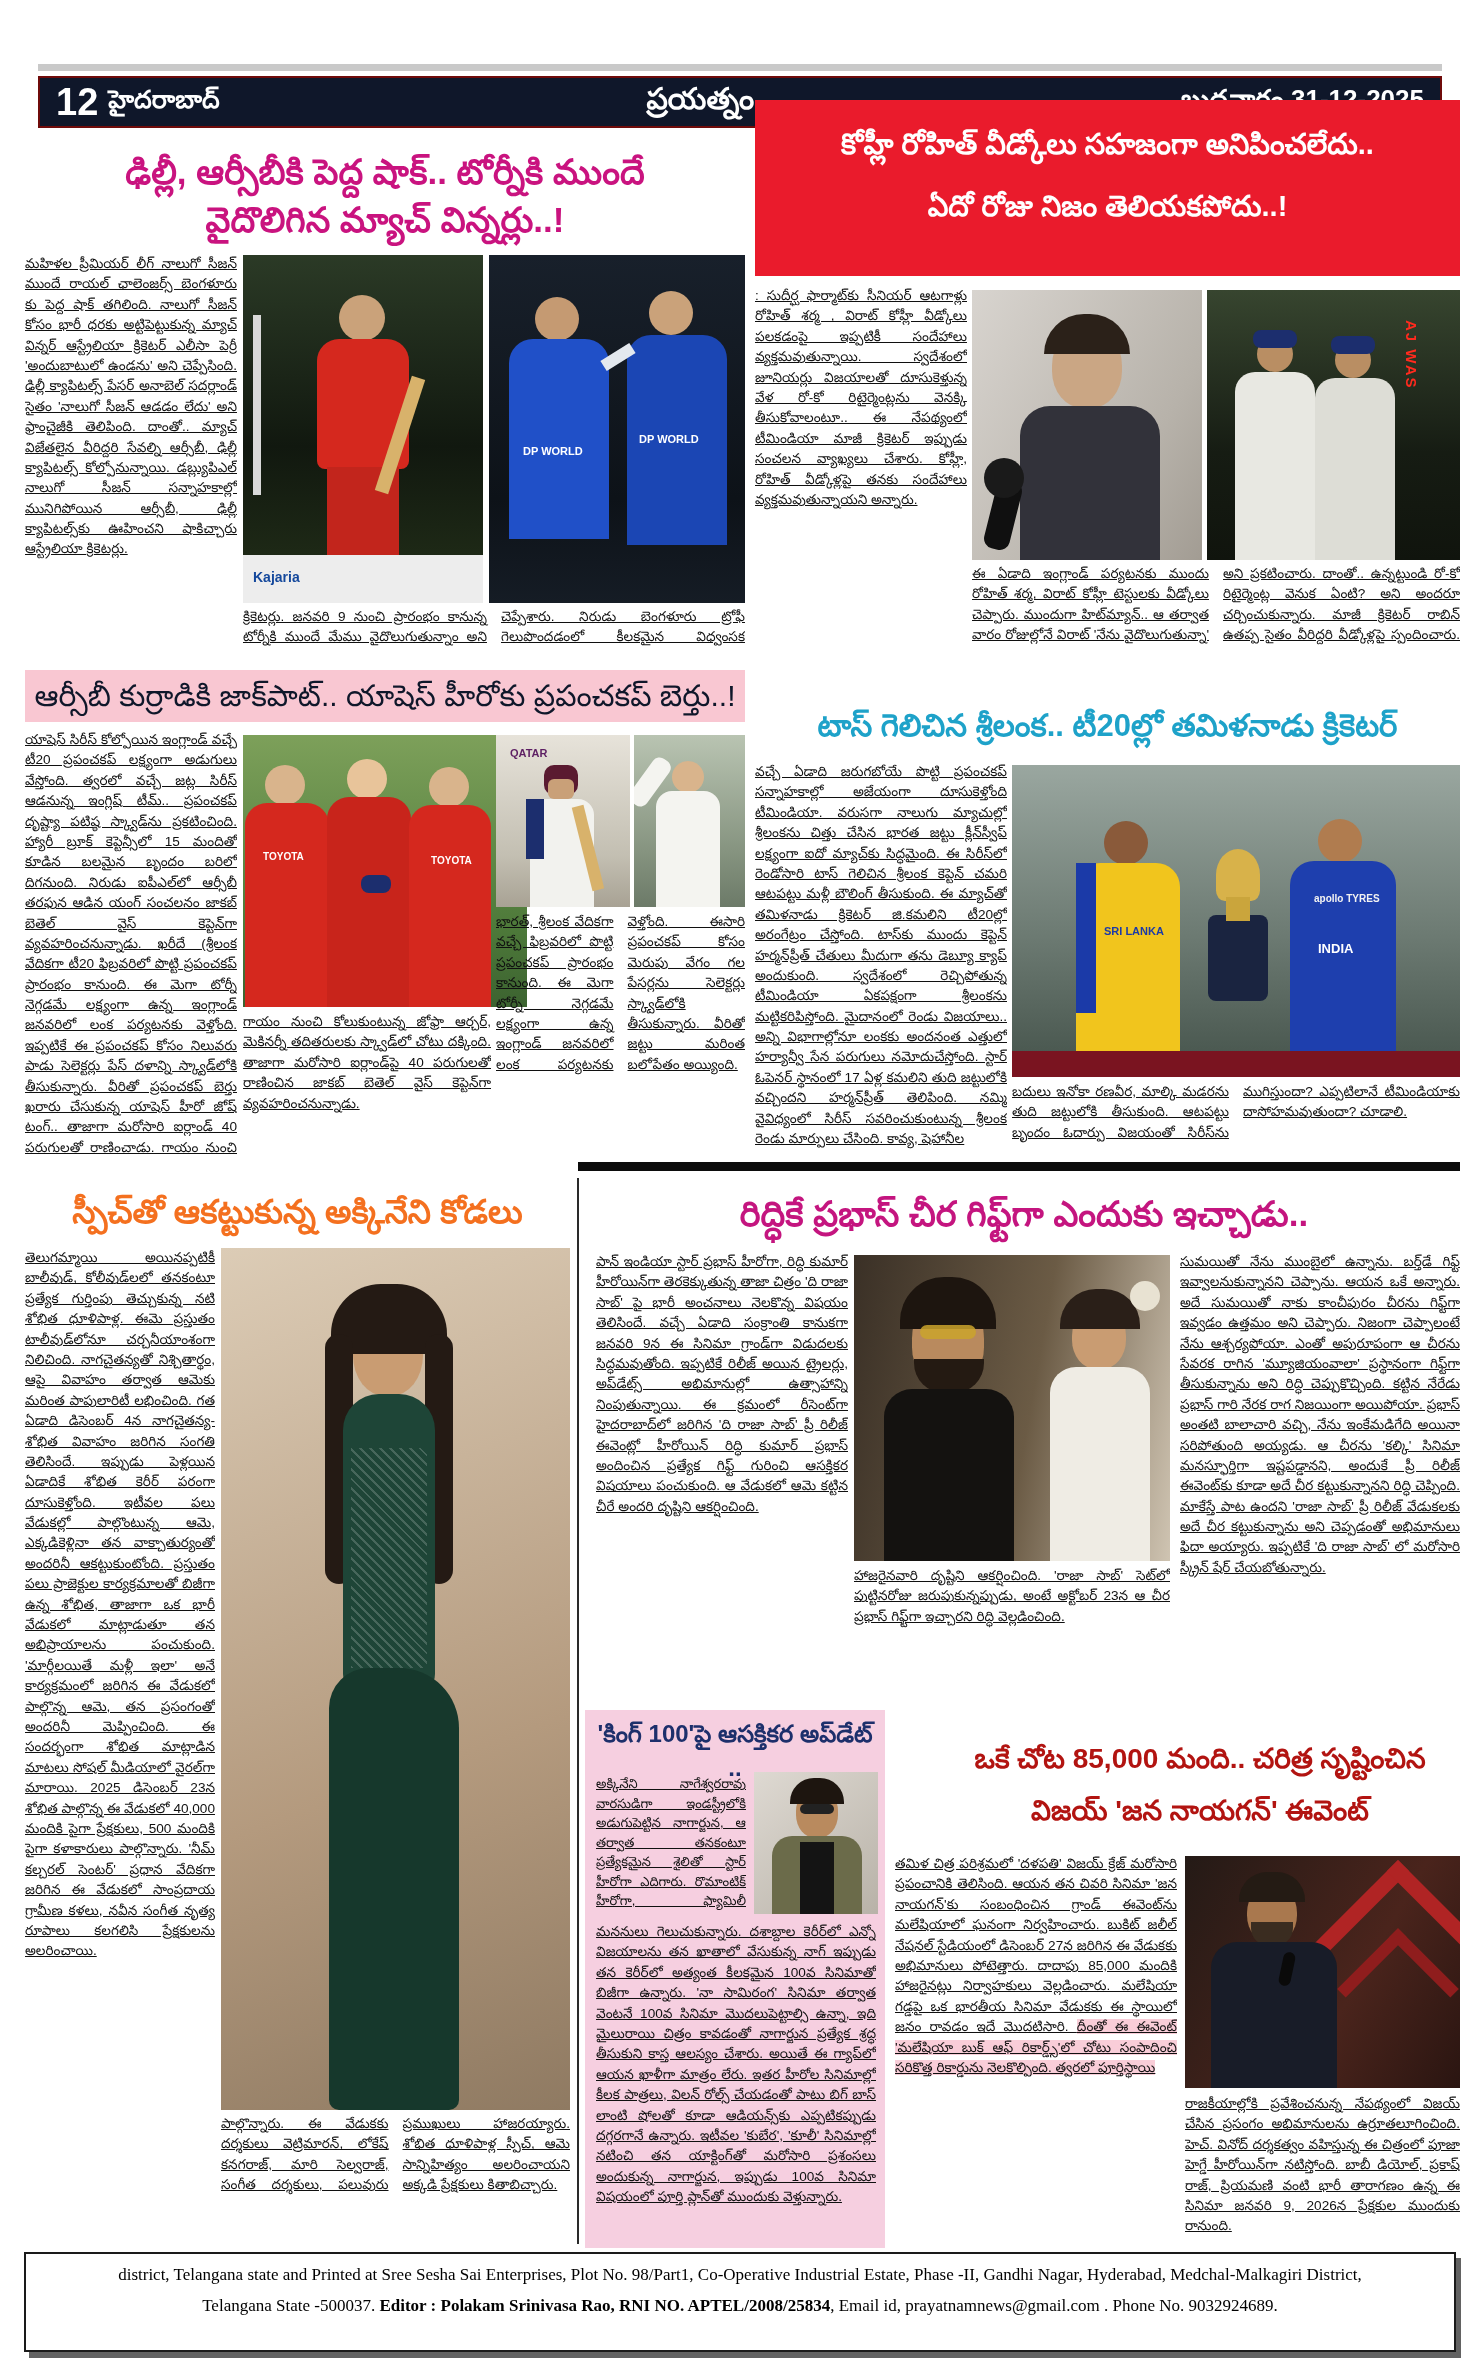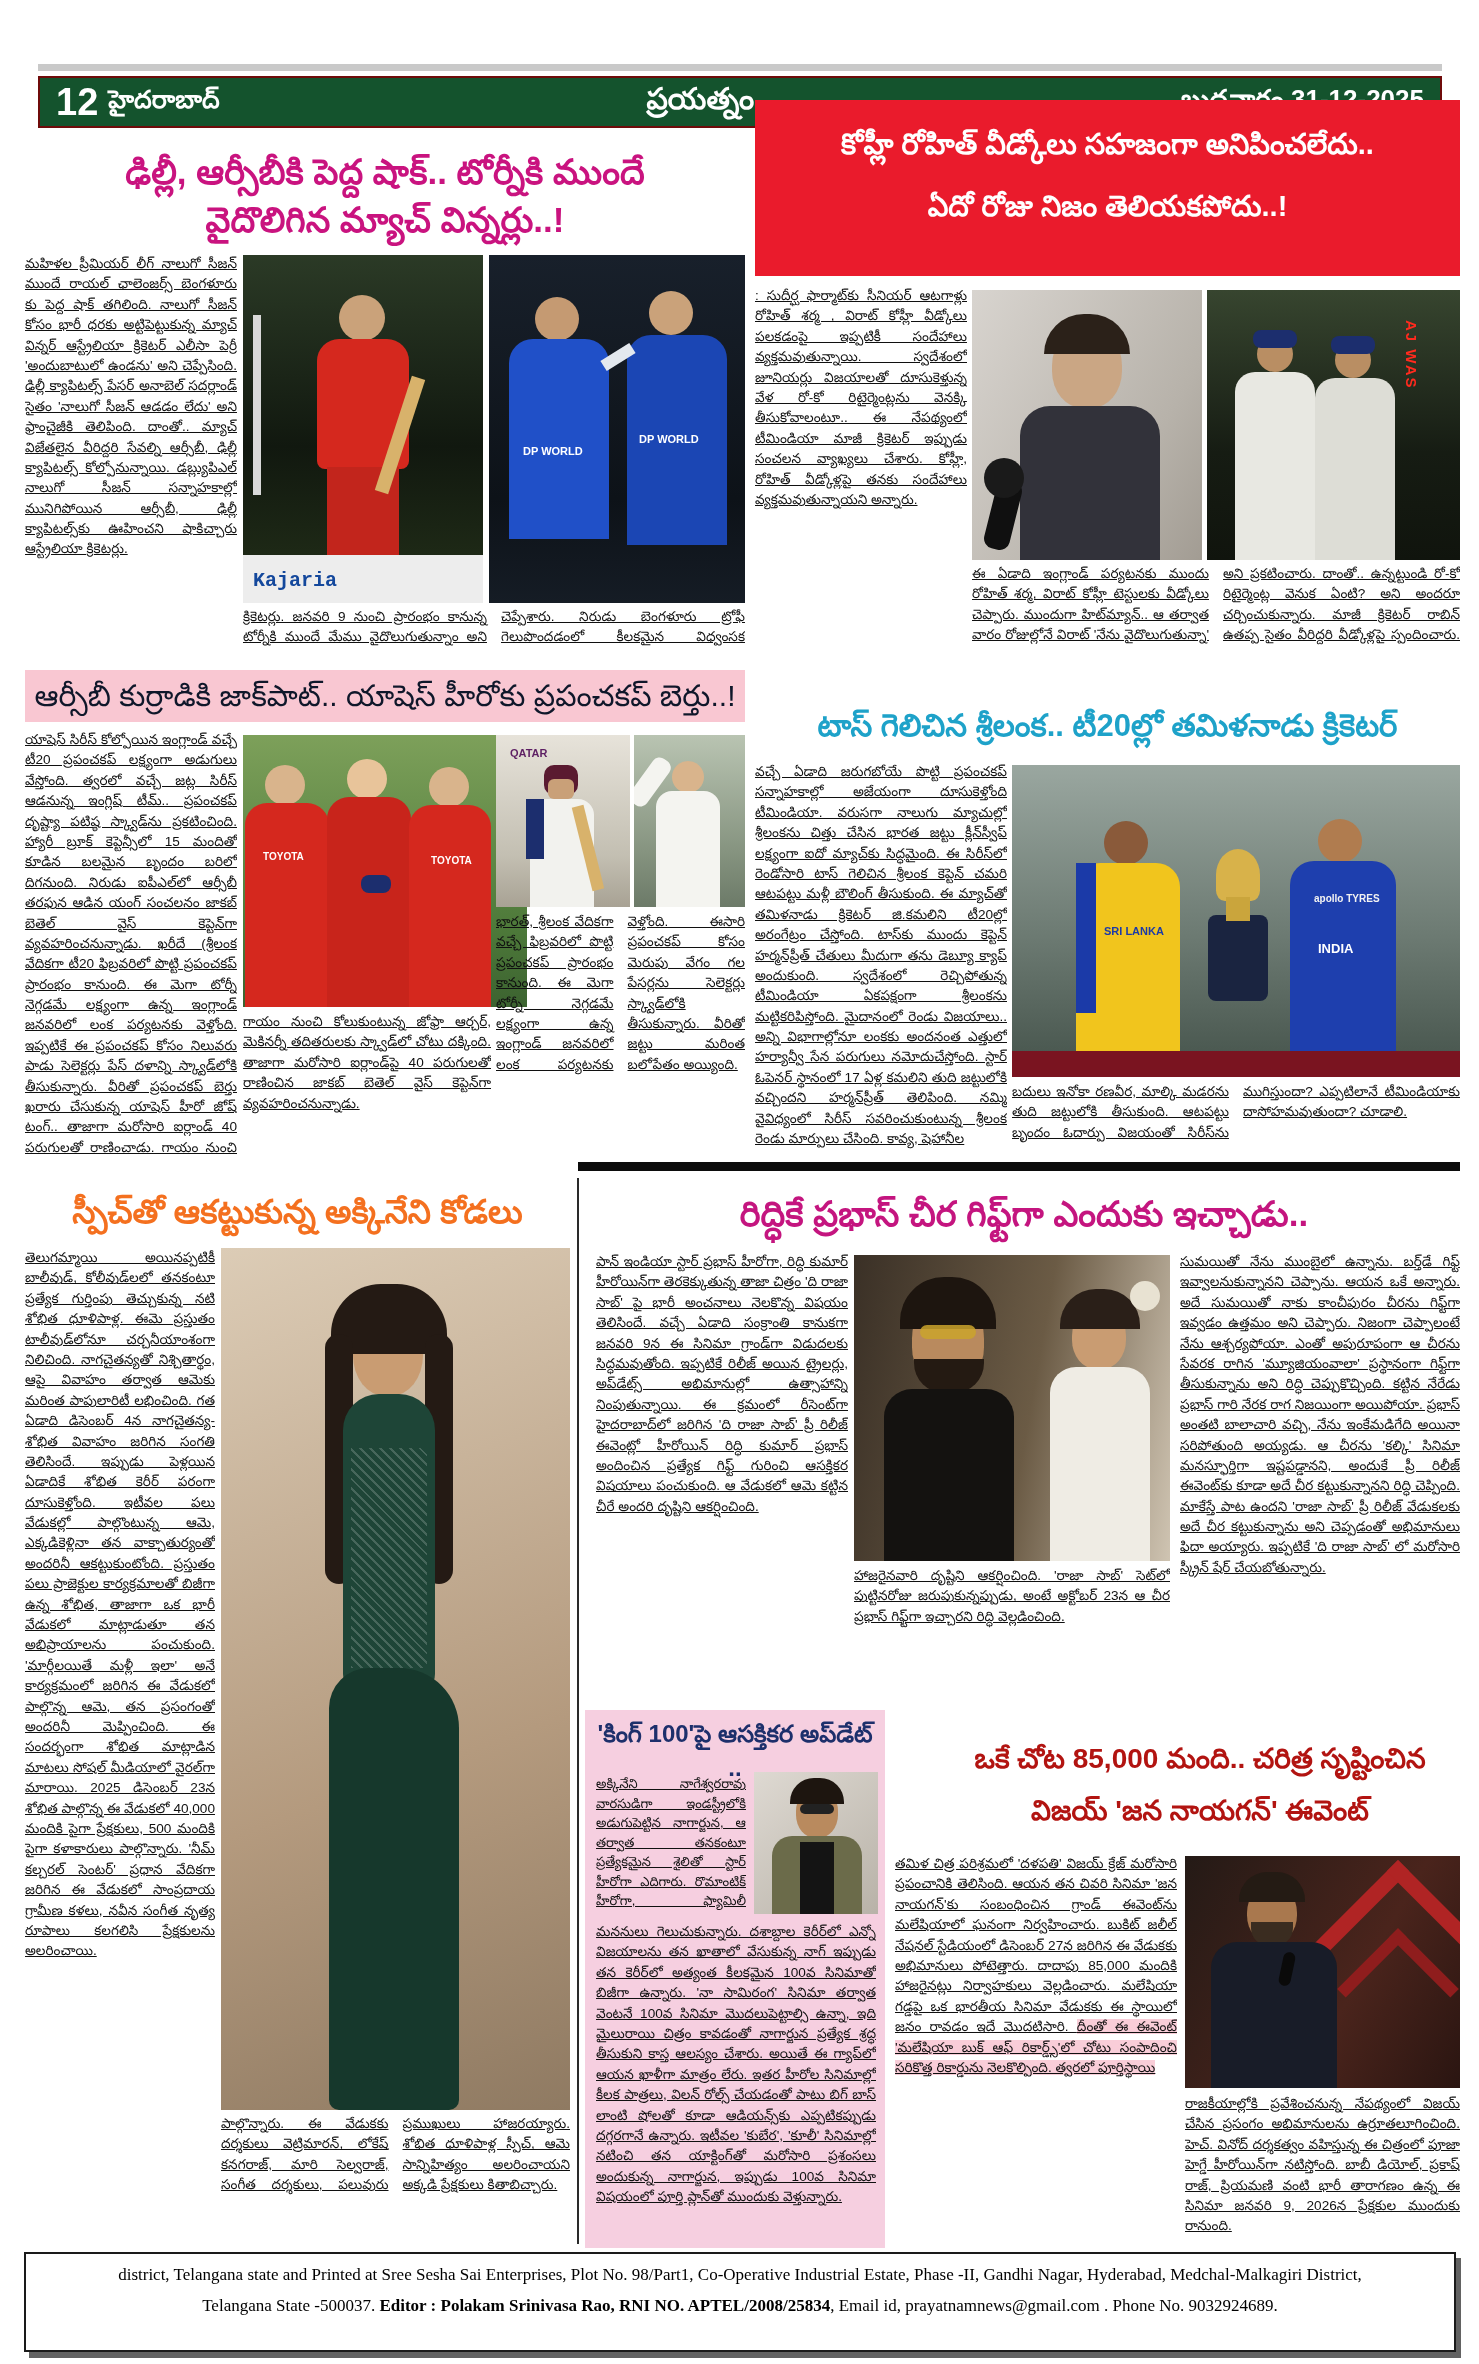--- a/index.html
+++ b/index.html
@@ -1,21 +1,21 @@
 <!DOCTYPE html>
 <html><head>
 <meta charset="utf-8">
 <style>
   html,body{margin:0;padding:0;background:#e8e8e8;}
   .page{position:relative;width:1479px;height:2364px;background:#ffffff;
         font-family:"Liberation Sans",sans-serif;color:#111;overflow:hidden;}
   .abs{position:absolute;}
   
   .topline{position:absolute;left:38px;top:64px;width:1404px;height:7px;background:#c9c9c9;}
-  .masthead{position:absolute;left:38px;top:76px;width:1404px;height:52px;background:#14532d;
+  .masthead{position:absolute;left:38px;top:76px;width:1404px;height:52px;background:#0f172a;
             border:2px solid #6f0b0a;box-sizing:border-box;display:flex;align-items:center;
             justify-content:space-between;color:#fff;padding:0 16px;}
   .mh-left{display:flex;align-items:center;gap:10px;}
   .mh-num{font-size:38px;font-weight:bold;line-height:1;}
   .mh-city{font-size:25px;font-weight:bold;}
   .mh-name{font-size:30px;font-weight:bold;}
   .mh-date{font-size:26px;font-weight:bold;}
   
   .hl-pink{color:#c9137f;font-weight:bold;text-align:center;}
   .hl-red-box{background:#ea1b2c;color:#fff;font-weight:bold;text-align:center;box-sizing:border-box;}
@@ -65,21 +65,21 @@
     <div>వైదొలిగిన మ్యాచ్ విన్నర్లు..!</div>
   </div>
   <div class="col" style="left:25px;top:254px;width:212px;height:408px;">మహిళల ప్రీమియర్ లీగ్ నాలుగో సీజన్ ముందే రాయల్ ఛాలెంజర్స్ బెంగళూరు కు పెద్ద షాక్ తగిలింది. నాలుగో సీజన్ కోసం భారీ ధరకు అట్టిపెట్టుకున్న మ్యాచ్ విన్నర్ ఆస్ట్రేలియా క్రికెటర్ ఎలీసా పెర్రీ 'అందుబాటులో ఉండను' అని చెప్పేసింది. ఢిల్లీ క్యాపిటల్స్ పేసర్ అనాబెల్ సదర్లాండ్ సైతం 'నాలుగో సీజన్ ఆడడం లేదు' అని ఫ్రాంచైజీకి తెలిపింది. దాంతో.. మ్యాచ్ విజేతలైన వీరిద్దరి సేవల్ని ఆర్సీబీ, ఢిల్లీ క్యాపిటల్స్ కోల్పోనున్నాయి. డబ్ల్యుపిఎల్ నాలుగో సీజన్ సన్నాహకాల్లో మునిగిపోయిన ఆర్సీబీ, ఢిల్లీ క్యాపిటల్స్‌కు ఊహించని షాకిచ్చారు ఆస్ట్రేలియా క్రికెటర్లు.</div>
 
   <div class="photo" style="left:243px;top:255px;width:240px;height:348px;background:linear-gradient(180deg,#2b3a26,#11180f 55%,#233019);">
     <div class="shp" style="left:96px;top:40px;width:46px;height:46px;border-radius:50%;background:#caa27a;"></div>
     <div class="shp" style="left:74px;top:84px;width:92px;height:130px;border-radius:22px 22px 8px 8px;background:#d5281e;"></div>
     <div class="shp" style="left:84px;top:212px;width:72px;height:100px;background:#c2251c;"></div>
     <div class="shp" style="left:150px;top:120px;width:14px;height:120px;background:#d8b26b;transform:rotate(18deg);"></div>
     <div class="shp" style="left:0;top:300px;width:240px;height:48px;background:#ededed;"></div>
-    <span class="plabel" style="left:10px;top:314px;color:#14489c;font-size:20px;font-family:Liberation Mono, monospace;">Kajaria</span>
+    <span class="plabel" style="left:10px;top:314px;color:#14489c;font-size:14px;">Kajaria</span>
     <div class="shp" style="left:10px;top:60px;width:8px;height:180px;background:#d9d9d9;"></div>
   </div>
 
   <div class="photo" style="left:489px;top:255px;width:256px;height:348px;background:linear-gradient(180deg,#18202b,#0d1218 70%,#151c25);">
     <div class="shp" style="left:46px;top:42px;width:44px;height:44px;border-radius:50%;background:#c59a72;"></div>
     <div class="shp" style="left:20px;top:84px;width:100px;height:200px;border-radius:24px 24px 0 0;background:#2050c8;"></div>
     <div class="shp" style="left:160px;top:36px;width:44px;height:44px;border-radius:50%;background:#caa27a;"></div>
     <div class="shp" style="left:138px;top:80px;width:100px;height:210px;border-radius:24px 24px 0 0;background:#1b46b4;"></div>
     <div class="shp" style="left:112px;top:96px;width:34px;height:12px;background:#e3e8ee;transform:rotate(-32deg);"></div>
     <span class="plabel" style="left:150px;top:178px;color:#fff;font-size:11px;">DP WORLD</span>

